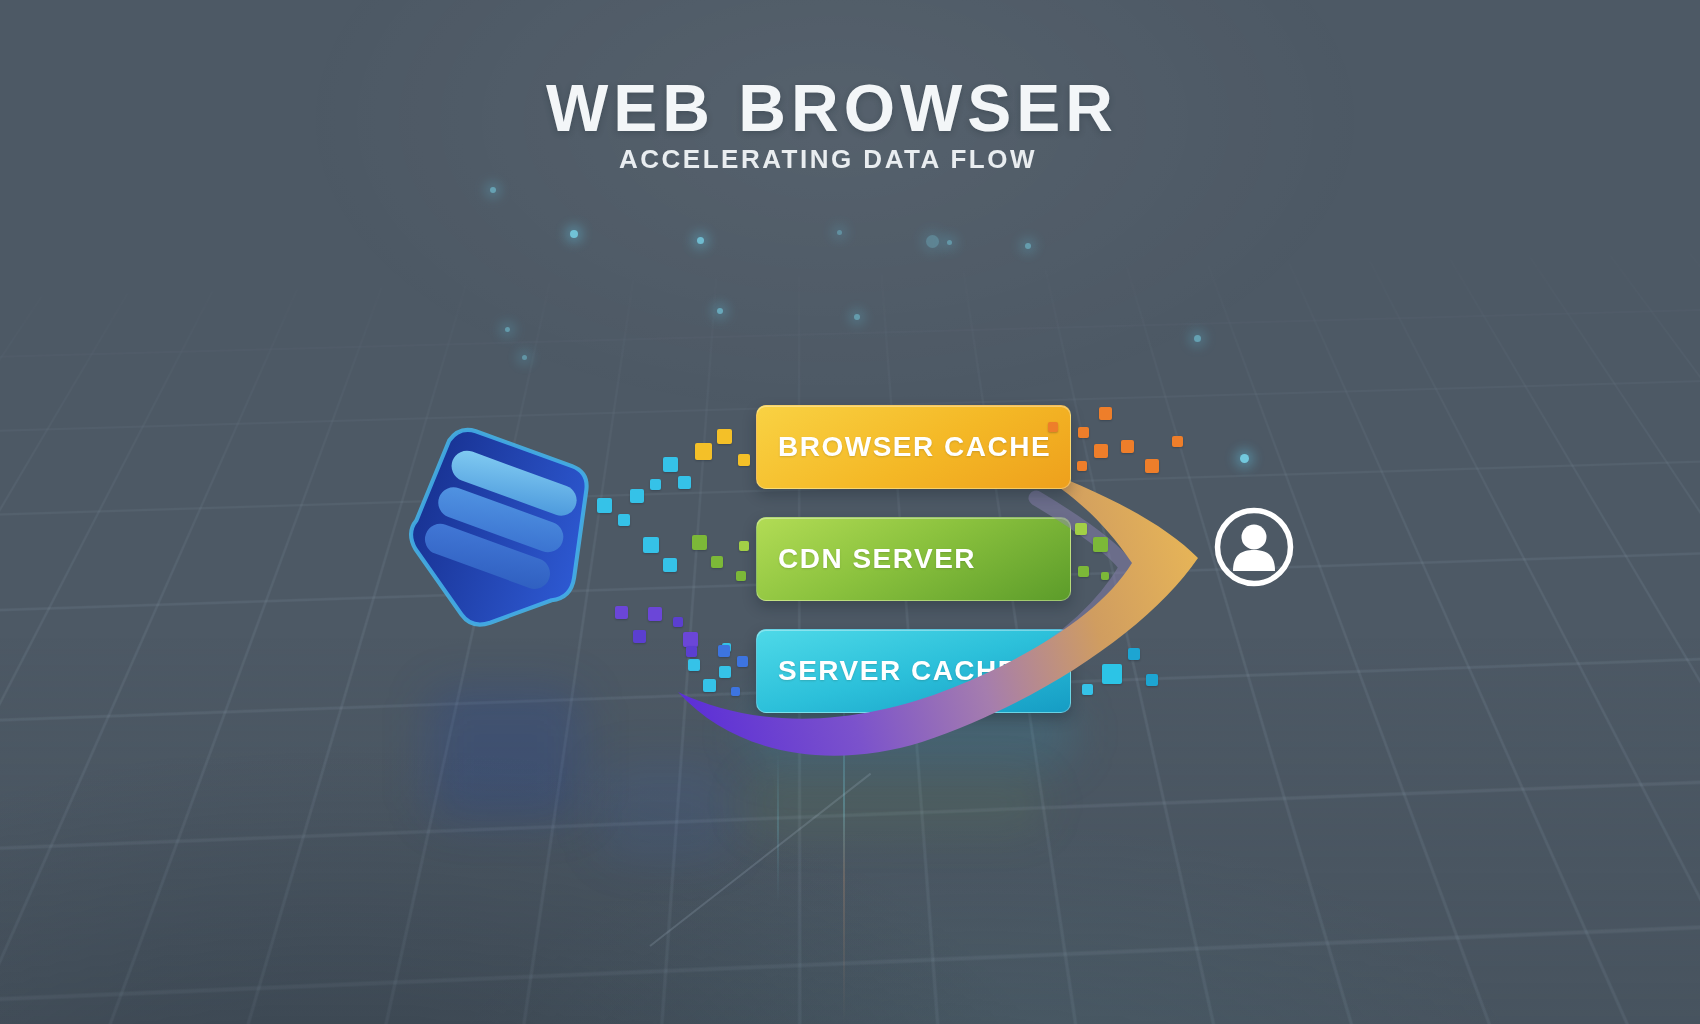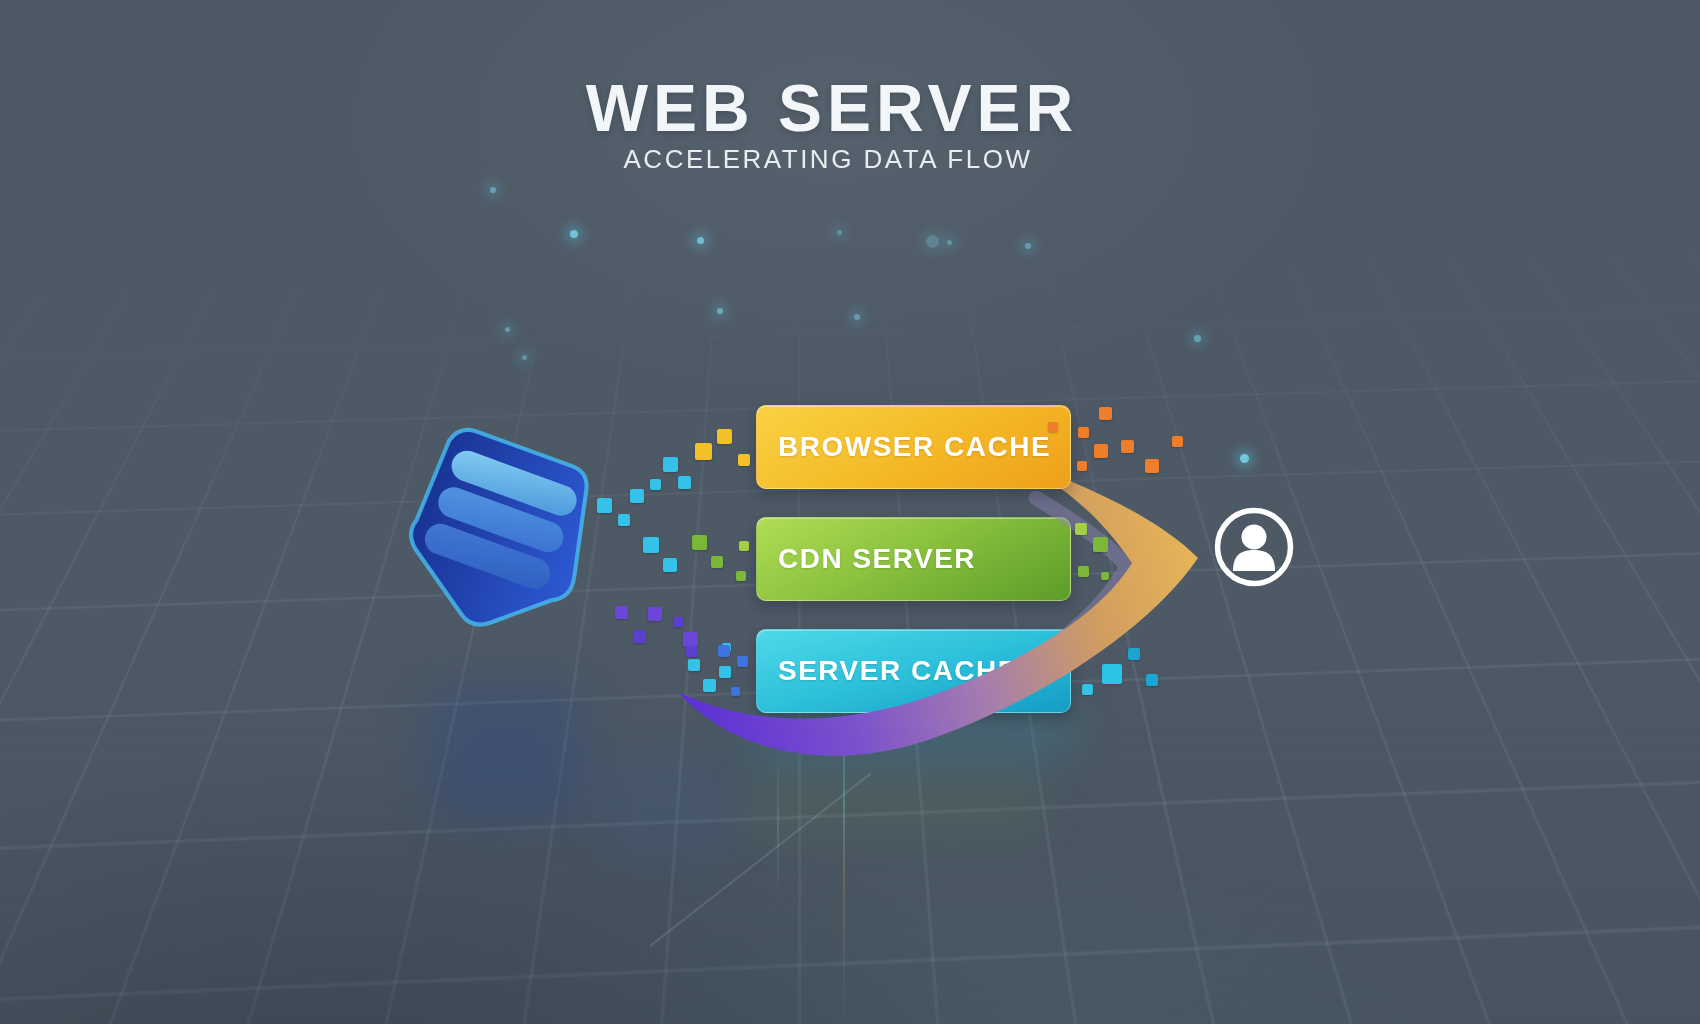--- a/index.html
+++ b/index.html
@@ -44,21 +44,21 @@
     background:rgba(200,220,235,.16);transform:rotate(-38deg);transform-origin:left center;}
   
   .hdr{position:absolute;z-index:8;left:832px;top:0;width:0;}
   .title{
     position:absolute;left:0;top:70px;transform:translateX(-50%);
     white-space:nowrap;color:#f3f6f8;font-size:66px;font-weight:800;
     letter-spacing:5px;text-shadow:0 2px 6px rgba(20,30,40,.25);
   }
   .subtitle{
     position:absolute;left:-4px;top:144px;transform:translateX(-50%);
-    white-space:nowrap;color:#e9edf0;font-size:26px;font-weight:400;
+    white-space:nowrap;color:#e9edf0;font-size:26px;font-weight:700;
     letter-spacing:2.5px;
   }
   
   .box{
     position:absolute;left:756px;width:315px;height:84px;border-radius:10px;
     border:1px solid rgba(255,255,255,.28);
     box-shadow:0 6px 14px rgba(15,25,35,.28), inset 0 1px 0 rgba(255,255,255,.35);
     display:flex;align-items:center;padding-left:21px;
   }
   .box span{
@@ -105,21 +105,21 @@
       <div class="dot" style="left: 837px; top: 230px; width: 5px; height: 5px; opacity: 0.4;"></div>
       <div class="dot" style="left: 926px; top: 235px; width: 13px; height: 13px; opacity: 0.3;"></div>
       <div class="dot" style="left: 947px; top: 240px; width: 5px; height: 5px; opacity: 0.45;"></div>
       <div class="dot" style="left: 1025px; top: 243px; width: 6px; height: 6px; opacity: 0.5;"></div>
       <div class="dot" style="left: 854px; top: 314px; width: 6px; height: 6px; opacity: 0.5;"></div>
       <div class="dot" style="left: 1194px; top: 335px; width: 7px; height: 7px; opacity: 0.55;"></div>
       <div class="dot" style="left: 1240px; top: 454px; width: 9px; height: 9px; opacity: 0.85;"></div>
     </div>
 
   <div class="hdr">
-    <div class="title">WEB SERVER</div>
+    <div class="title">WEB BROWSER</div>
     <div class="subtitle">ACCELERATING DATA FLOW</div>
   </div>
 
   <svg class="db-svg" width="215" height="205" viewBox="0 0 210 200">
     <defs>
       <linearGradient id="dbg" x1="0" y1="0.3" x2="1" y2="0.7">
         <stop offset="0" stop-color="#17308f"></stop>
         <stop offset="1" stop-color="#2e5ad4"></stop>
       </linearGradient>
       <linearGradient id="b1" x1="0" y1="0" x2="1" y2="1">

